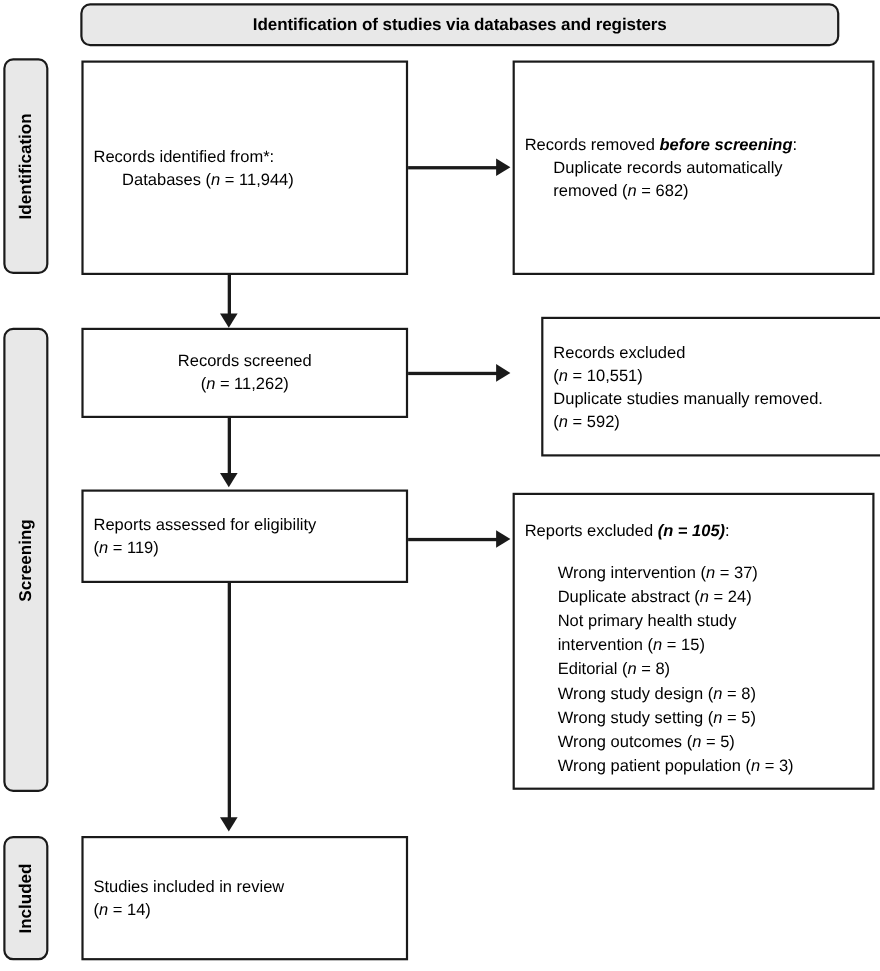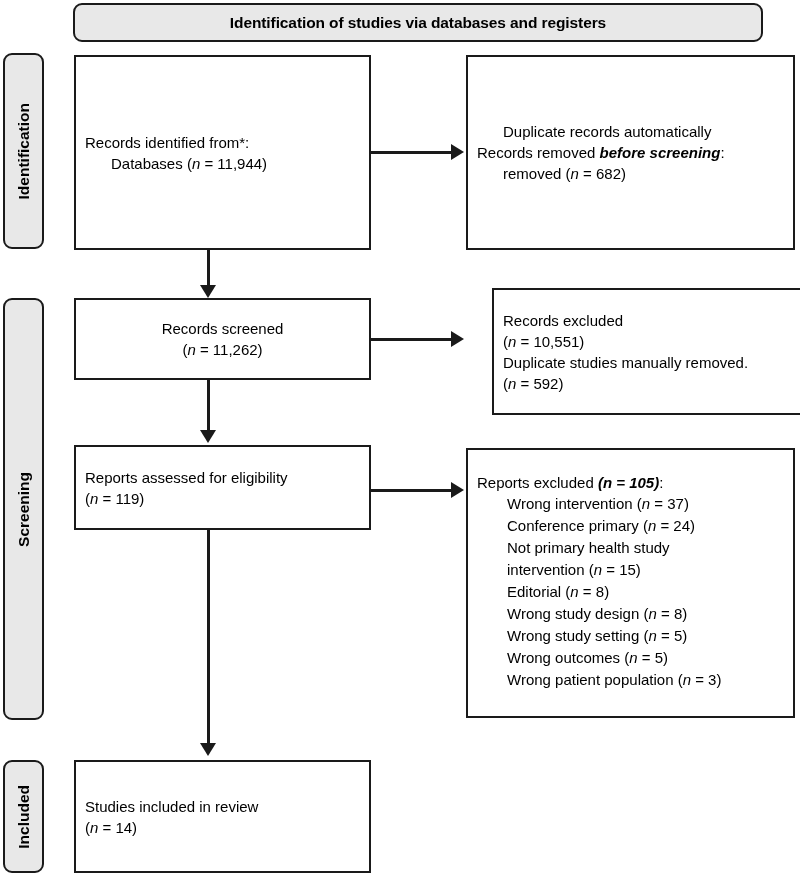--- a/index.html
+++ b/index.html
@@ -89,20 +89,21 @@
   #box-removed         { left: 466px; top: 55px;  width: 329px; height: 195px; }
   #box-screened        { left: 74px;  top: 298px; width: 297px; height: 82px; align-items: center;  }
   #box-records-excl    { left: 466px; top: 288px; width: 329px; height: 127px; margin-left: 26px; }
   #box-eligibility     { left: 74px;  top: 445px; width: 297px; height: 85px;  }
   #box-reports-excl    { left: 466px; top: 448px; width: 329px; height: 270px;
                          justify-content: flex-start; padding-top: 22px; }
   #box-included        { left: 74px;  top: 760px; width: 297px; height: 113px; }
 
   
   .reasons {
+    margin-top: 17px;
     padding-left: 30px;
   }
   .reasons .line { line-height: 22px; }
 
   
   .conn {
     position: absolute;
     background: #1a1a1a;
   }
   .conn-v { width: 3px; }
@@ -162,22 +163,22 @@
   <div id="tab-included" class="stage-tab">
     <span class="stage-label">Included</span>
   </div>
 
   <div id="box-identified" class="flow-box">
     <div class="line">Records identified from*:</div>
     <div class="line indent"><span>Databases (</span><span class="it">n</span><span> = 11,944)</span></div>
   </div>
 
   <div id="box-removed" class="flow-box">
+    <div class="line"><span>Records removed </span><span class="bi">before screening</span><span>:</span></div>
     <div class="line indent">Duplicate records automatically</div>
-    <div class="line"><span>Records removed </span><span class="bi">before screening</span><span>:</span></div>
     <div class="line indent"><span>removed (</span><span class="it">n</span><span> = 682)</span></div>
   </div>
 
   <div id="box-screened" class="flow-box">
     <div class="line">Records screened</div>
     <div class="line"><span>(</span><span class="it">n</span><span> = 11,262)</span></div>
   </div>
 
   <div id="box-records-excl" class="flow-box">
     <div class="line">Records excluded</div>
@@ -188,21 +189,21 @@
 
   <div id="box-eligibility" class="flow-box">
     <div class="line">Reports assessed for eligibility</div>
     <div class="line"><span>(</span><span class="it">n</span><span> = 119)</span></div>
   </div>
 
   <div id="box-reports-excl" class="flow-box">
     <div class="line"><span>Reports excluded </span><span class="bi">(n = 105)</span><span>:</span></div>
     <div class="reasons">
       <div class="line"><span>Wrong intervention (</span><span class="it">n</span><span> = 37)</span></div>
-      <div class="line"><span>Conference primary (</span><span class="it">n</span><span> = 24)</span></div>
+      <div class="line"><span>Duplicate abstract (</span><span class="it">n</span><span> = 24)</span></div>
       <div class="line"><span>Not primary health study</span><span class="it"></span><span></span></div>
       <div class="line"><span>intervention (</span><span class="it">n</span><span> = 15)</span></div>
       <div class="line"><span>Editorial (</span><span class="it">n</span><span> = 8)</span></div>
       <div class="line"><span>Wrong study design (</span><span class="it">n</span><span> = 8)</span></div>
       <div class="line"><span>Wrong study setting (</span><span class="it">n</span><span> = 5)</span></div>
       <div class="line"><span>Wrong outcomes (</span><span class="it">n</span><span> = 5)</span></div>
       <div class="line"><span>Wrong patient population (</span><span class="it">n</span><span> = 3)</span></div>
     </div>
   </div>
 

